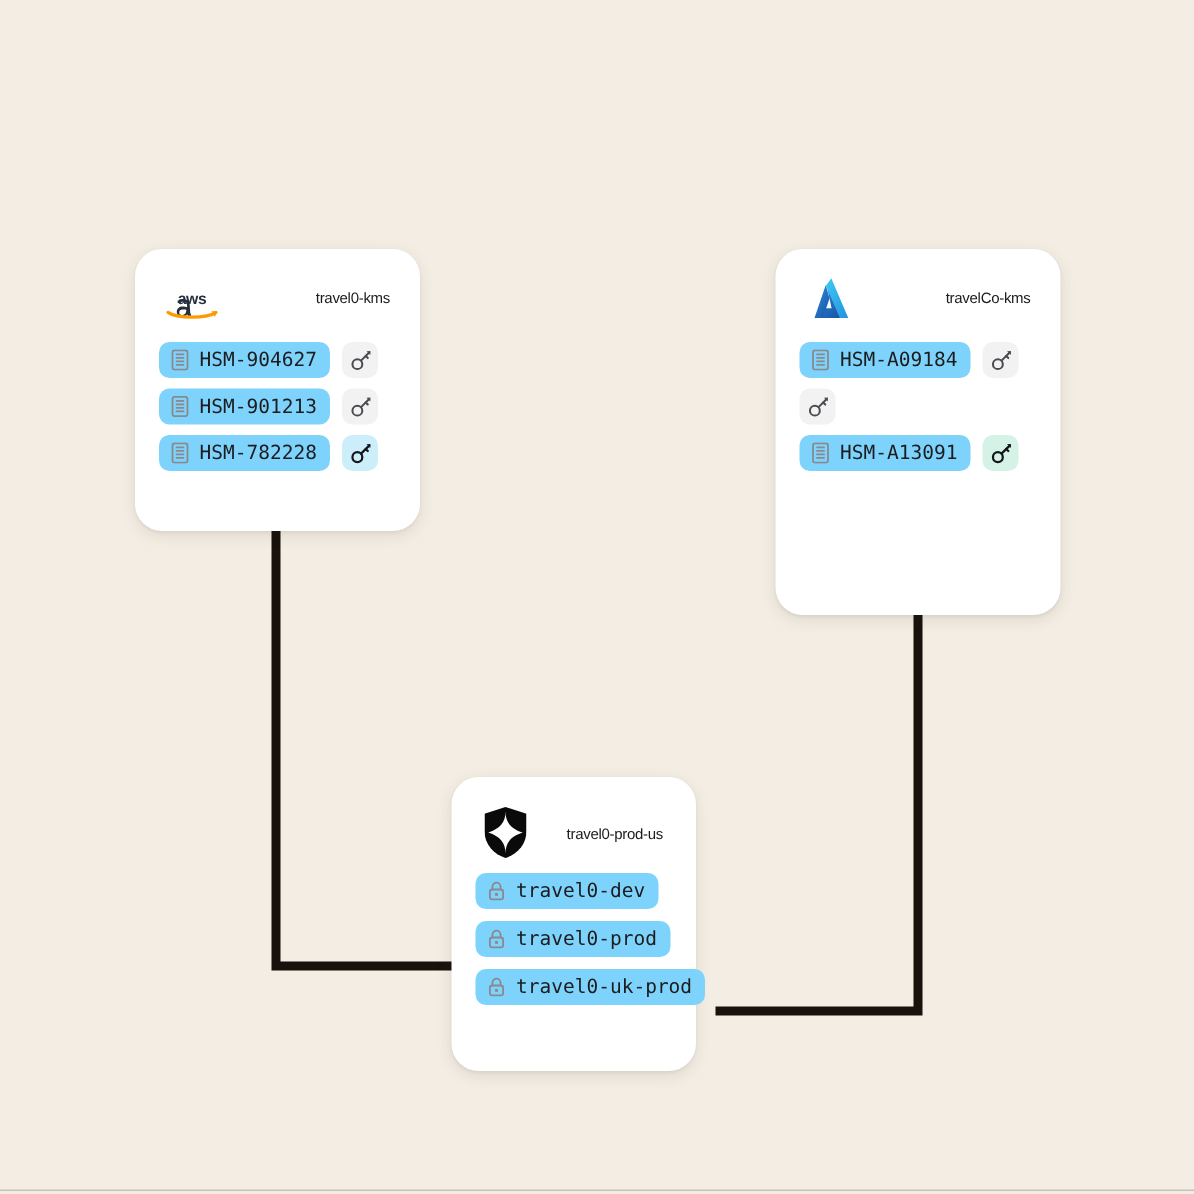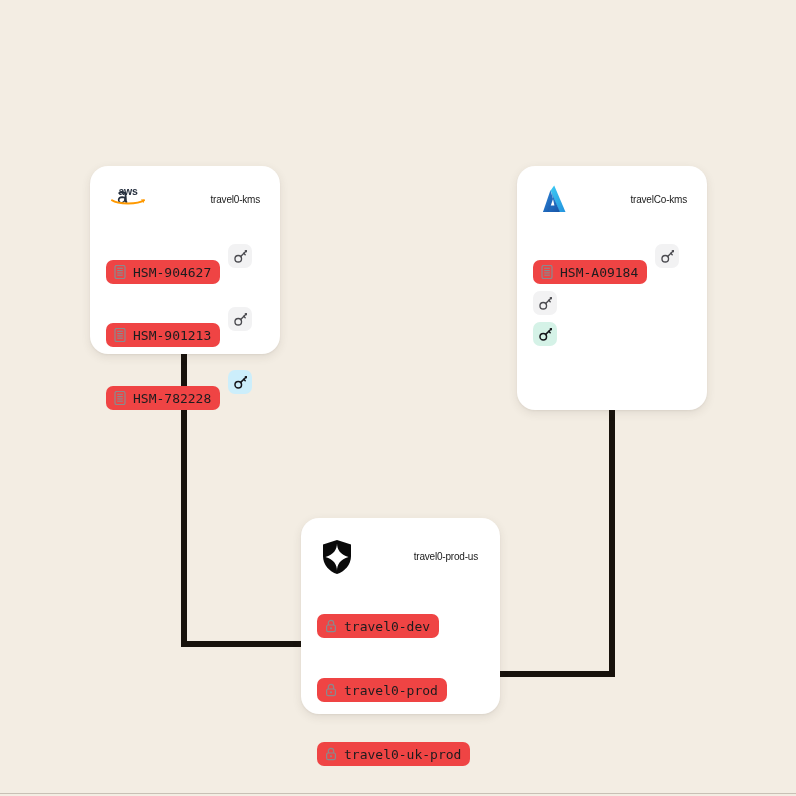--- a/index.html
+++ b/index.html
@@ -46,21 +46,21 @@
     display: flex;
     align-items: center;
     padding: 18px 20px 6px 20px;
     height: 54px;
     box-sizing: border-box;
   }
   .logo-box {
     width: 40px;
     height: 34px;
     display: flex;
-    align-items: flex-start;
+    align-items: flex-end;
     justify-content: flex-start;
     flex: 0 0 auto;
   }
   .card-title {
     flex: 1 1 auto;
     text-align: right;
     font-size: 10px;
     color: #1b1b1b;
     letter-spacing: -0.2px;
     font-family: "Liberation Sans", sans-serif;
@@ -74,26 +74,25 @@
   }
   .row {
     display: flex;
     align-items: center;
     gap: 8px;
   }
   .chip {
     display: inline-flex;
     align-items: center;
     gap: 7px;
-    background: #ef4444;
+    background: #7dd3fc;
     border-radius: 7px;
     padding: 4px 9px 4px 8px;
     height: 24px;
     box-sizing: border-box;
-    margin-top: 32px;
   }
   .chip-label {
     font-family: "DejaVu Sans Mono", "Liberation Mono", monospace;
     font-size: 13px;
     color: #1c1c1e;
     letter-spacing: 0px;
     white-space: nowrap;
   }
   .key-btn {
     width: 24px;
@@ -105,21 +104,21 @@
     justify-content: center;
     flex: 0 0 auto;
   }
   .key-btn.hl-blue { background: #CCEEFB; }
   .key-btn.hl-mint { background: #D5F2E7; }
   .icon-svg { display: block; }
 
   
   #card-aws   { left: 90px;  top: 166px; width: 190px; height: 188px; }
   #card-azure { left: 517px; top: 166px; width: 190px; height: 244px; }
-  #card-vault { left: 301px; top: 518px; width: 199px; height: 196px; }
+  #card-vault { left: 301px; top: 518px; width: 163px; height: 196px; }
 
   #card-vault .card-header { padding: 20px 22px 4px 20px; height: 60px; }
   #card-vault .rows { padding: 4px 16px 18px 16px; gap: 8px; }
 </style>
 </head>
 <body>
 
 <div id="stage">
 
   <svg class="edges" viewBox="0 0 796 796">
@@ -268,20 +267,32 @@
           <svg class="icon-svg" width="15" height="15" viewBox="0 0 16 16">
             <circle cx="5.6" cy="10.4" r="3.5" fill="none" stroke="#4B4B50" stroke-width="1.45"></circle>
             <line x1="8.2" y1="7.9" x2="14" y2="2.2" stroke="#4B4B50" stroke-width="1.45" stroke-linecap="round"></line>
             <line x1="11.5" y1="4.6" x2="13" y2="6.1" stroke="#4B4B50" stroke-width="1.45" stroke-linecap="round"></line>
             <path d="M12.1 1.2 L14.9 1.1 L14.8 3.9 Z" fill="#4B4B50"></path>
           </svg>
         </span>
       </div>
 
       <div class="row">
+        <span class="chip">
+          <span>
+            <svg class="icon-svg" width="12" height="14" viewBox="0 0 12 14">
+              <rect x="1" y="0.5" width="10" height="13" rx="1.6" fill="none" stroke="#8A8A8E" stroke-width="1.2"></rect>
+              <line x1="3.2" y1="3.3" x2="8.8" y2="3.3" stroke="#8A8A8E" stroke-width="1.2"></line>
+              <line x1="3.2" y1="5.6" x2="8.8" y2="5.6" stroke="#8A8A8E" stroke-width="1.2"></line>
+              <line x1="3.2" y1="7.9" x2="8.8" y2="7.9" stroke="#8A8A8E" stroke-width="1.2"></line>
+              <line x1="3.2" y1="10.2" x2="8.8" y2="10.2" stroke="#8A8A8E" stroke-width="1.2"></line>
+            </svg>
+          </span>
+          <span class="chip-label">HSM-A13091</span>
+        </span>
         <span class="key-btn hl-mint">
           <svg class="icon-svg" width="15" height="15" viewBox="0 0 16 16">
             <circle cx="5.6" cy="10.4" r="3.5" fill="none" stroke="#15151A" stroke-width="1.6"></circle>
             <line x1="8.2" y1="7.9" x2="14" y2="2.2" stroke="#15151A" stroke-width="1.6" stroke-linecap="round"></line>
             <line x1="11.5" y1="4.6" x2="13" y2="6.1" stroke="#15151A" stroke-width="1.6" stroke-linecap="round"></line>
             <path d="M12.1 1.2 L14.9 1.1 L14.8 3.9 Z" fill="#15151A"></path>
           </svg>
         </span>
       </div>
 

